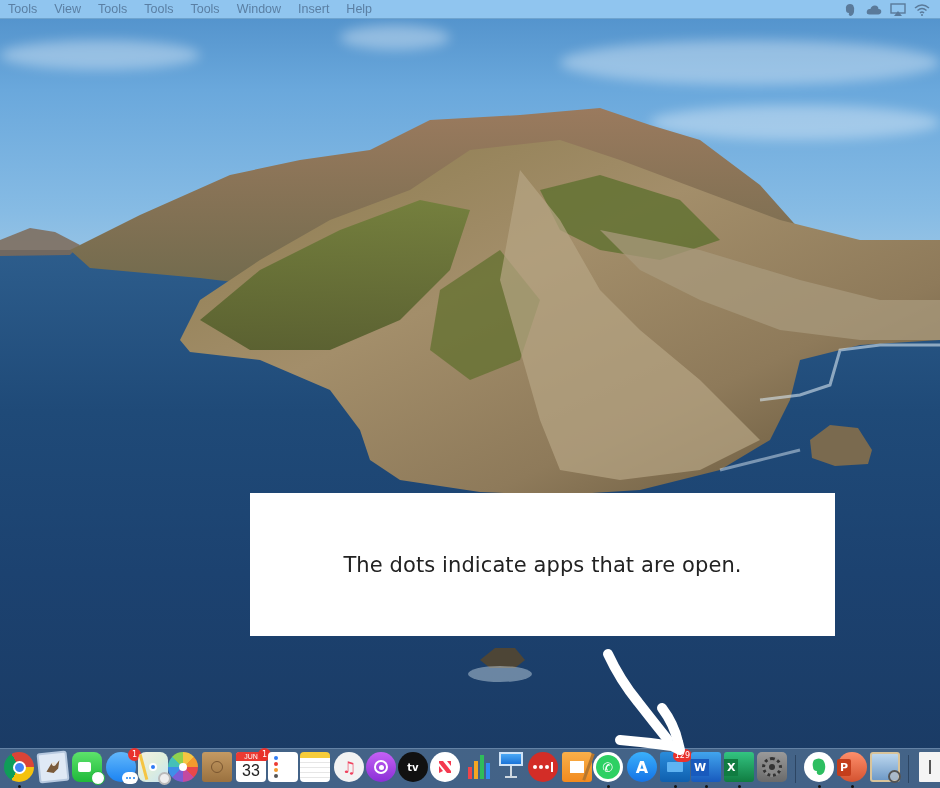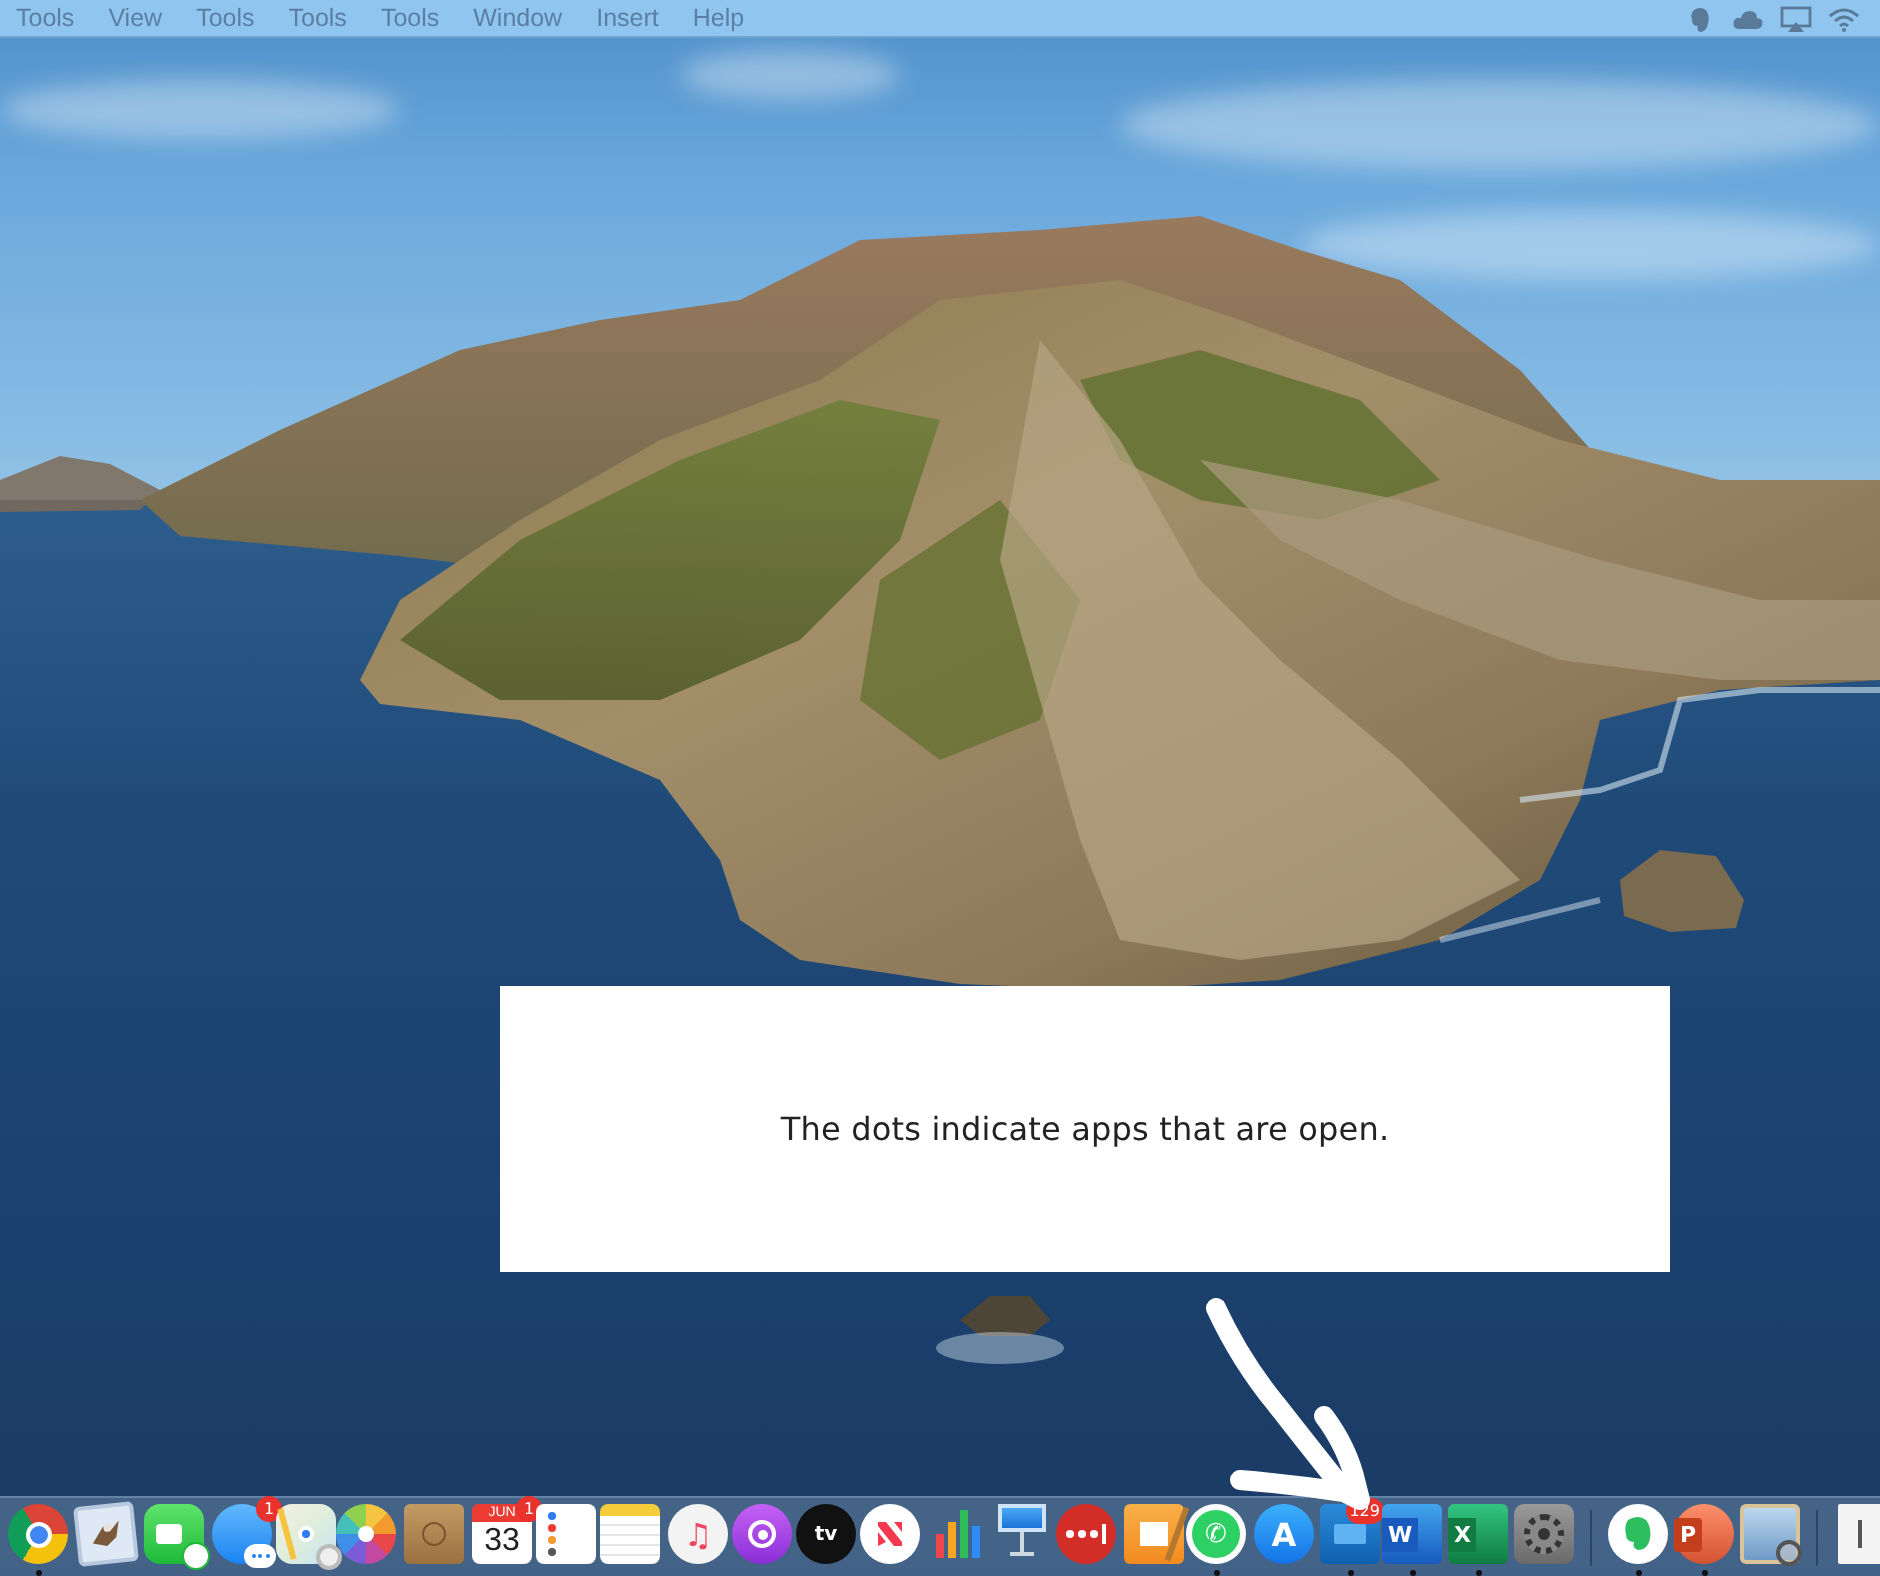--- a/index.html
+++ b/index.html
@@ -19,21 +19,21 @@
   .menubar { position: absolute; left: 0; top: 0; width: 940px; height: 19px;
     background: #90c5ef; border-bottom: 1px solid #6fa4cf; display: flex; align-items: center; }
   .menu-item { font-size: 12.5px; color: #5a7fa3; padding: 0 0 0 9px; margin-right: 8px; line-height: 19px; }
   .menu-item:first-child { padding-left: 8px; }
   .status-area { position: absolute; right: 0; top: 0; height: 19px; display: flex; align-items: center; gap: 8px; padding-right: 10px; }
   .status-icon { width: 16px; height: 14px; display: flex; align-items: center; justify-content: center; }
 
   
   .caption-box { position: absolute; left: 250px; top: 493px; width: 585px; height: 143px; background: #ffffff;
     display: flex; align-items: center; justify-content: center; }
-  .caption-text { font-family: "DejaVu Sans", sans-serif; font-size: 16px; color: #222; letter-spacing: 0.1px; }
+  .caption-text { font-family: "DejaVu Sans", sans-serif; font-size: 21px; color: #222; letter-spacing: 0.1px; }
 
   
   .arrow { position: absolute; left: 590px; top: 640px; width: 120px; height: 120px; pointer-events: none; }
 
   
   .dock { position: absolute; left: 0; top: 748px; width: 940px; height: 40px;
     background: rgba(80,110,145,0.78); border-top: 1px solid rgba(160,190,220,0.35); }
   .dock-item { position: absolute; top: 3px; width: 30px; height: 30px; }
   .dock-icon { width: 30px; height: 30px; border-radius: 8px; display: flex; align-items: center; justify-content: center; position: relative; overflow: visible; }
   .dock-icon.round { border-radius: 50%; }

